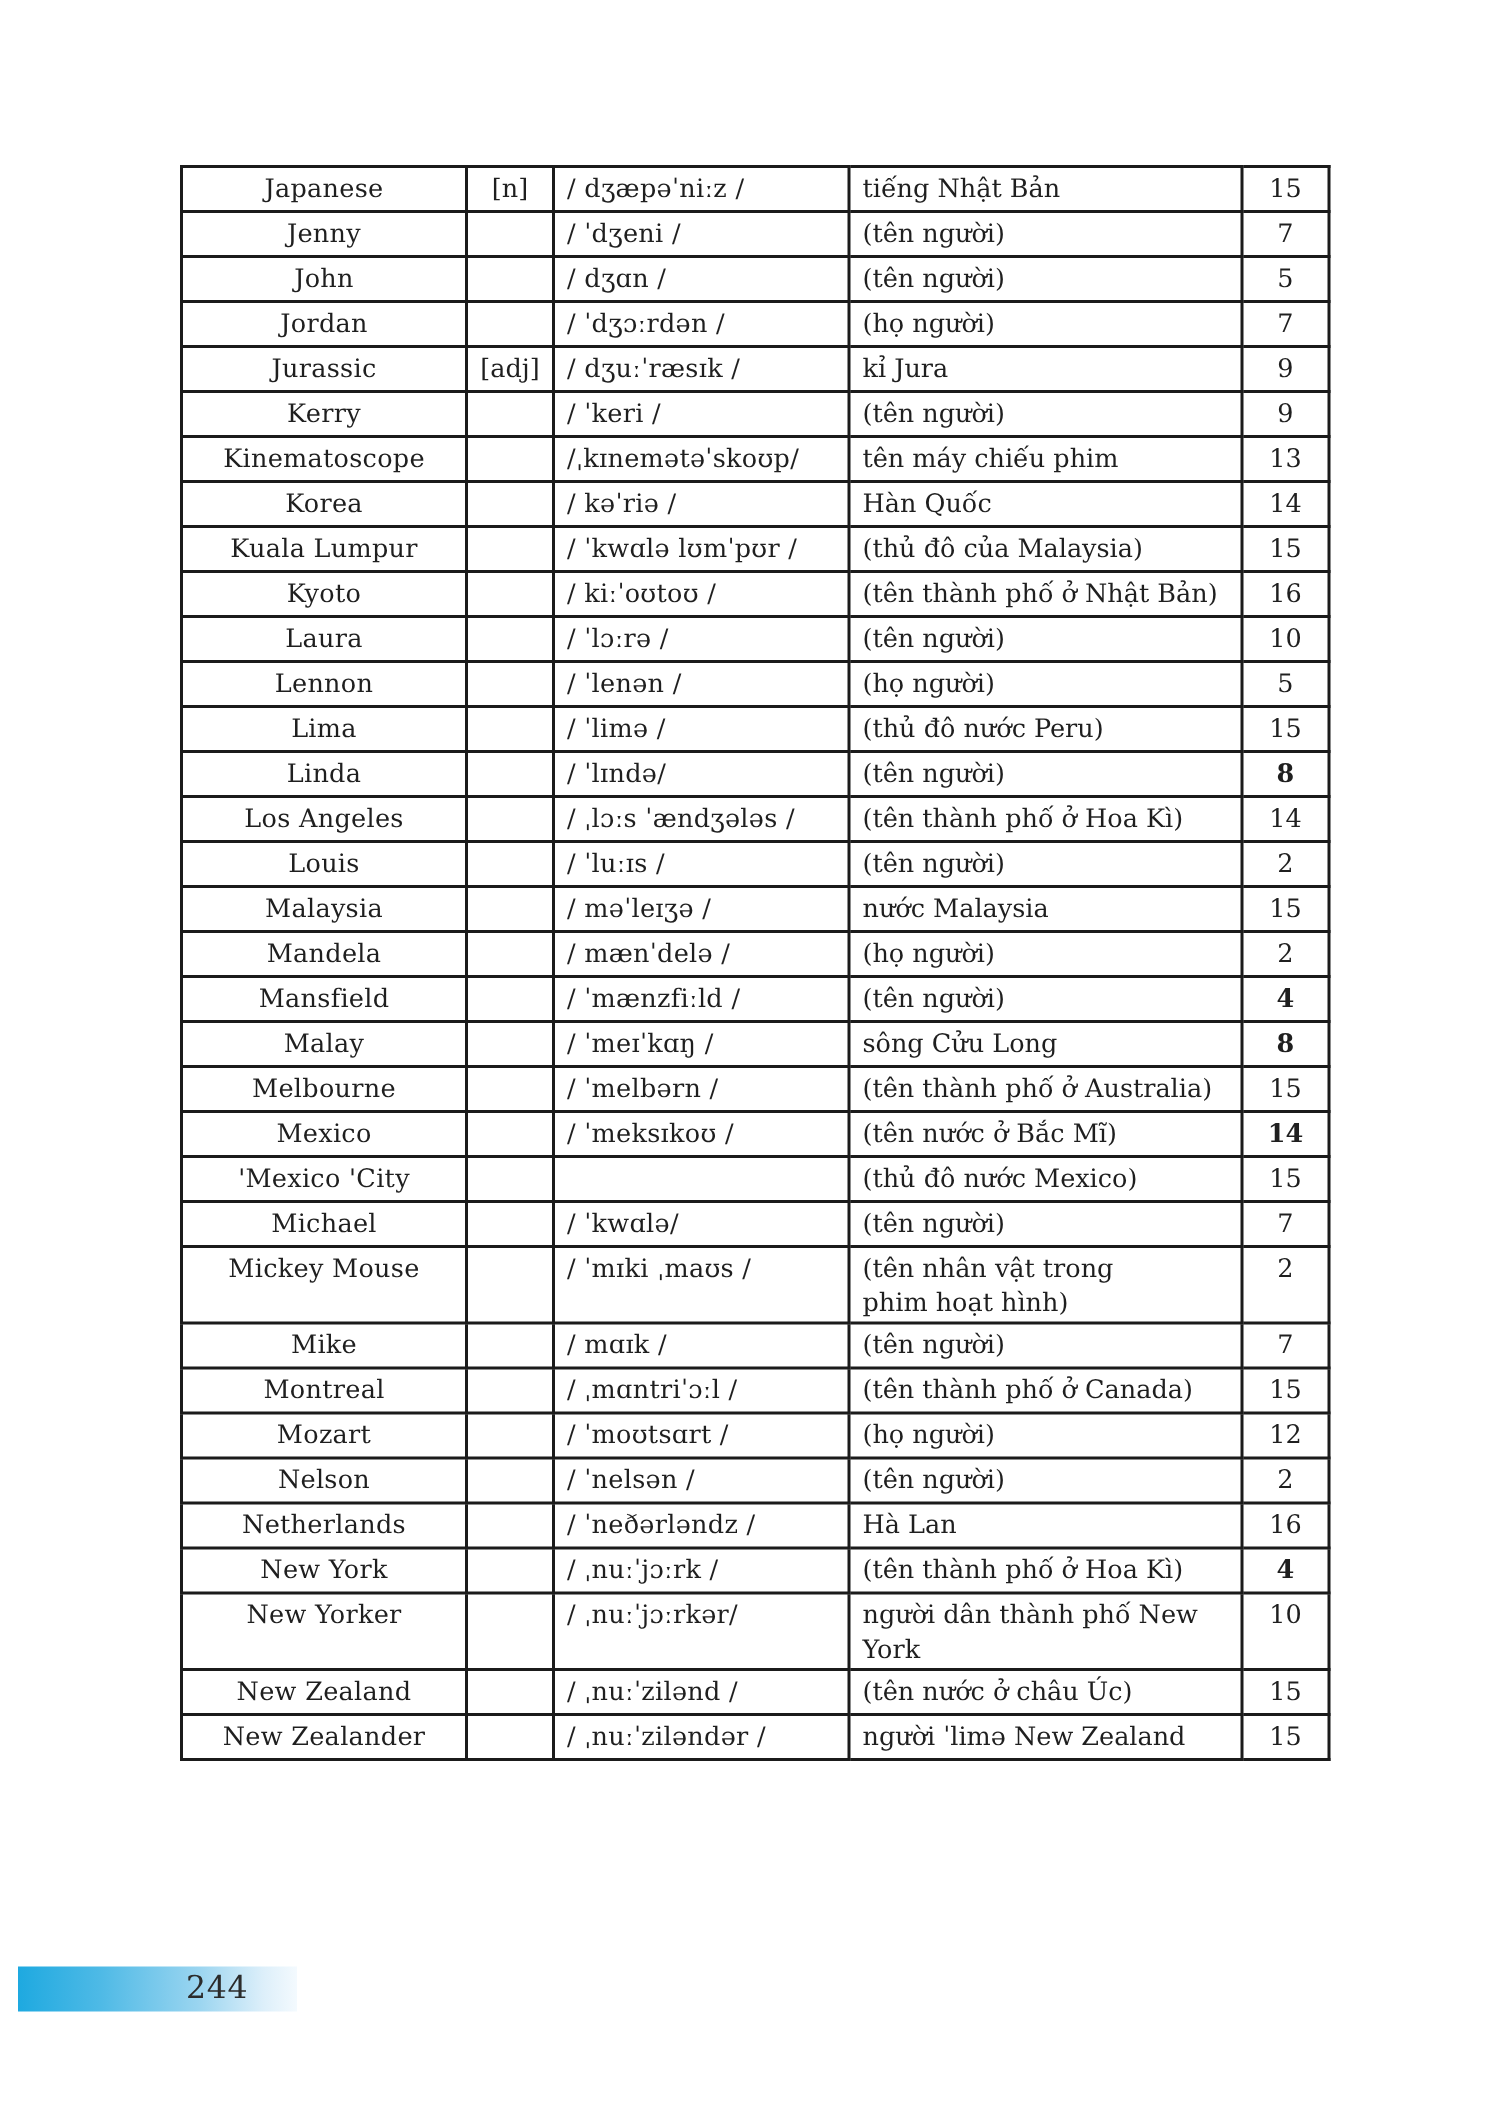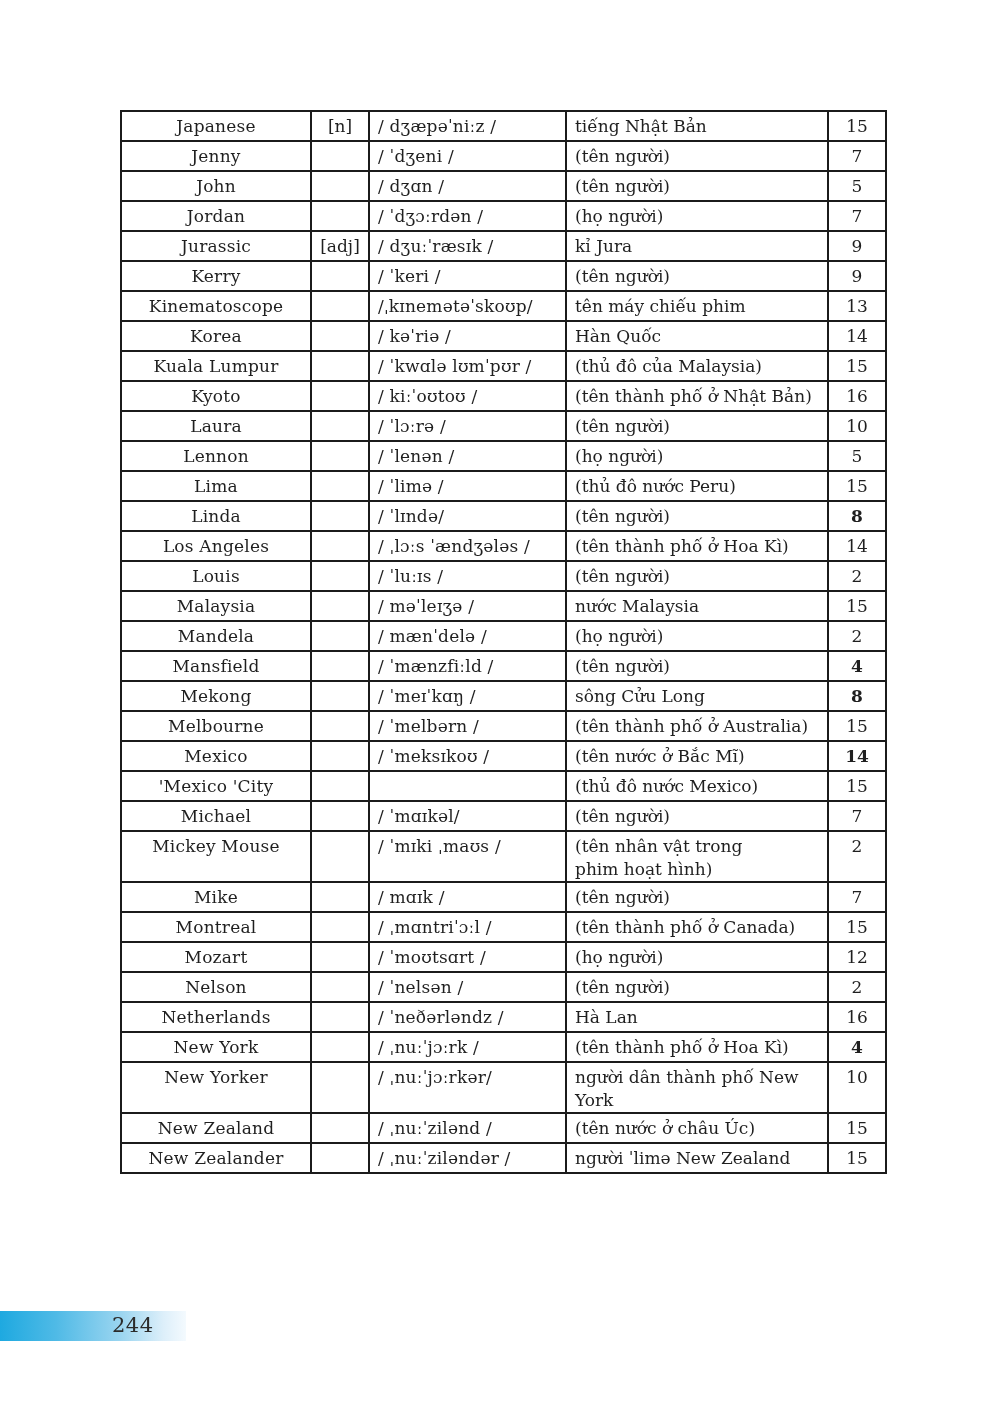--- a/index.html
+++ b/index.html
@@ -31,21 +31,21 @@
   }
   .word-cell { padding-left: 13px; letter-spacing: 0.2px; text-align: center; }
   .pos-cell { text-align: center; padding-left: 2px; padding-right: 2px; }
   .phon-cell { letter-spacing: 0.2px; }
   .meaning-cell { white-space: pre-line; }
   .num-cell { text-align: center; padding-left: 2px; padding-right: 2px; border-radius: 11px; }
   .num-bold { font-weight: bold; }
   .num-light { color: #5c5c5c; }
   .footer-bar {
     position: absolute;
-    left: 0;
+    left: 12px;
     top: 1311px;
     width: 186px;
     height: 30px;
     background: linear-gradient(90deg, #1ea9e0 0%, #4fbae6 30%, #9bd5f0 65%, #ddeffa 88%, #f4fafe 100%);
   }
   .footer-num {
     position: absolute;
     left: 112px;
     top: 2px;
     font-size: 21px;
@@ -193,21 +193,21 @@
     <td class="num-cell">2</td>
   </tr>
       <tr class="glossary-row">
     <td class="word-cell">Mansfield</td>
     <td class="pos-cell"></td>
     <td class="phon-cell">/ ˈmænzfiːld /</td>
     <td class="meaning-cell">(tên người)</td>
     <td class="num-cell num-bold">4</td>
   </tr>
       <tr class="glossary-row">
-    <td class="word-cell">Mekong</td>
+    <td class="word-cell">Malay</td>
     <td class="pos-cell"></td>
     <td class="phon-cell">/ ˈmeɪˈkɑŋ /</td>
     <td class="meaning-cell">sông Cửu Long</td>
     <td class="num-cell num-bold">8</td>
   </tr>
       <tr class="glossary-row">
     <td class="word-cell">Melbourne</td>
     <td class="pos-cell"></td>
     <td class="phon-cell">/ ˈmelbərn /</td>
     <td class="meaning-cell">(tên thành phố ở Australia)</td>
@@ -223,21 +223,21 @@
       <tr class="glossary-row">
     <td class="word-cell">'Mexico 'City</td>
     <td class="pos-cell"></td>
     <td class="phon-cell"></td>
     <td class="meaning-cell">(thủ đô nước Mexico)</td>
     <td class="num-cell">15</td>
   </tr>
       <tr class="glossary-row">
     <td class="word-cell">Michael</td>
     <td class="pos-cell"></td>
-    <td class="phon-cell">/ ˈmɑɪkəl/</td>
+    <td class="phon-cell">/ ˈkwɑlə/</td>
     <td class="meaning-cell">(tên người)</td>
     <td class="num-cell num-light">7</td>
   </tr>
       <tr class="glossary-row">
     <td class="word-cell">Mickey Mouse</td>
     <td class="pos-cell"></td>
     <td class="phon-cell">/ ˈmɪki ˌmaʊs /</td>
     <td class="meaning-cell">(tên nhân vật trong
 phim hoạt hình)</td>
     <td class="num-cell">2</td>

